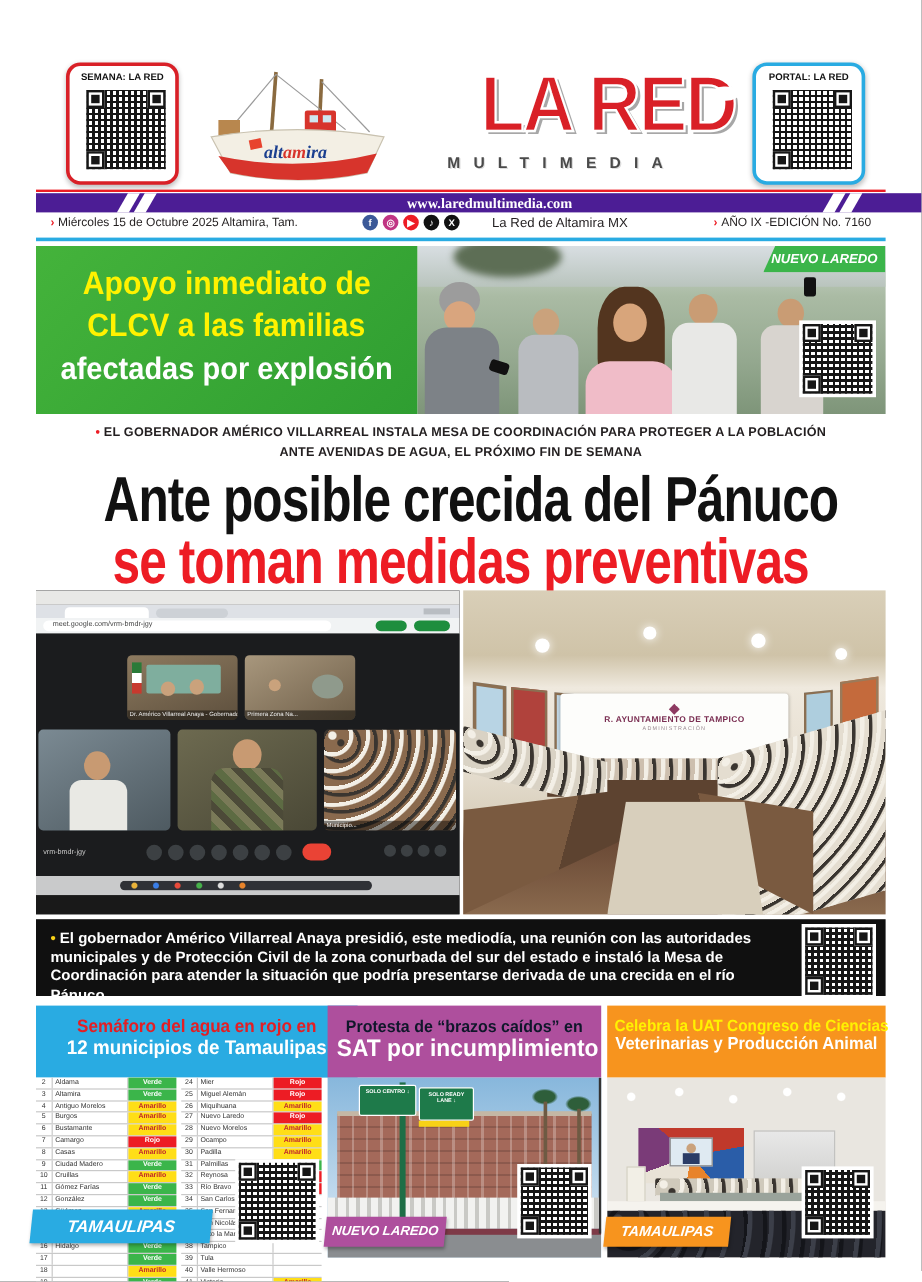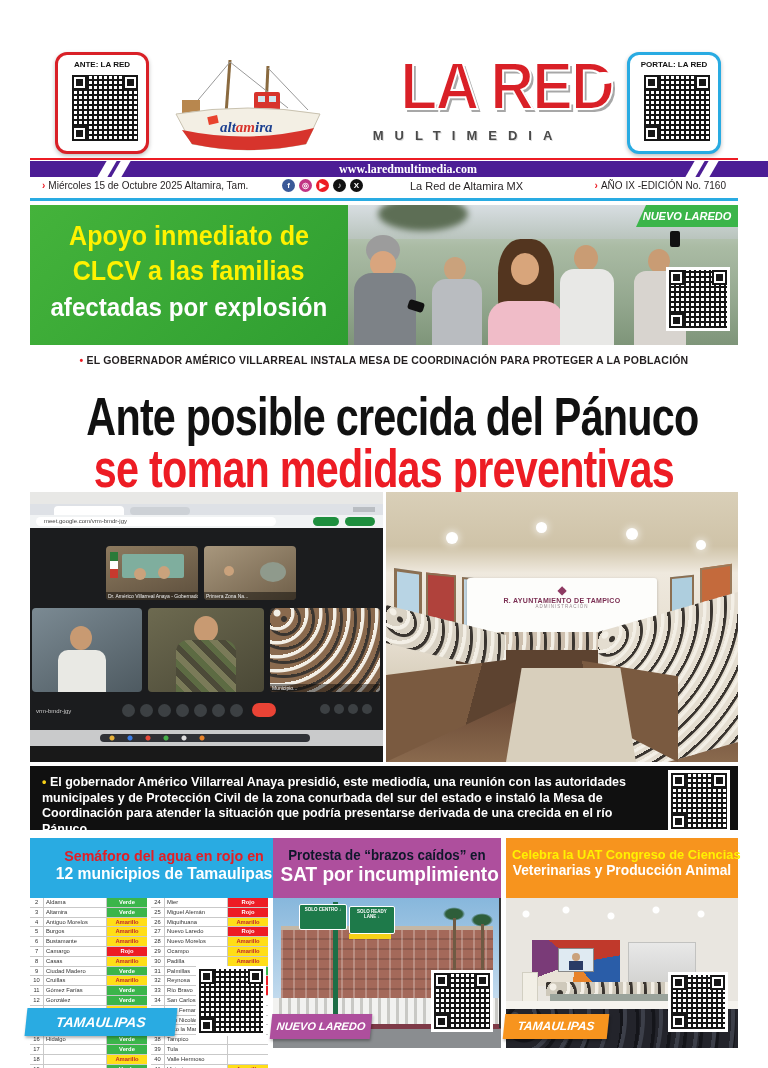--- a/index.html
+++ b/index.html
@@ -101,21 +101,21 @@
   .seat-crowd{background:#23242b;
      background-image:repeating-radial-gradient(circle at 9px 7px,#3c3f49 0 3.5px,transparent 4.5px 18px),
                       repeating-radial-gradient(circle at 18px 14px,#14151a 0 3px,transparent 4px 16px);}
 </style>
 </head>
 <body>
 
 <div class="page">
 
   <div class="qrbadge redb">
-    <div class="lbl">ANTE: LA RED</div>
+    <div class="lbl">SEMANA: LA RED</div>
     <div class="qr" style="left:11px;top:17px;width:66px;height:66px;">
       <div class="pat"></div>
         <i class="tl"></i>
         <i class="tr"></i>
         <i class="bl"></i>
     </div>
   </div>
 
   <svg class="abs" style="left:168px;top:52px;" width="160" height="104" viewBox="0 0 160 104">
     <line x1="62" y1="8" x2="58" y2="62" stroke="#8a6a3f" stroke-width="3"></line>
@@ -153,21 +153,21 @@
       <div class="cut" style="left:86px;"></div>
     <div class="cut" style="right:72px;"></div>
       <div class="cut" style="right:86px;"></div>
     <div class="site">www.laredmultimedia.com</div>
   </div>
 
   <div class="infobar">
     <span class="abs" style="left:12px;top:2px;">
       <span class="chev">›</span><span>Miércoles 15 de Octubre 2025 Altamira, Tam.</span>
     </span>
-    <span class="abs" style="left:250px;top:1px;" id="socials"><span class="soc" style="background: rgb(59, 89, 152);">f</span><span class="soc" style="background: rgb(193, 53, 132);">◎</span><span class="soc" style="background: rgb(237, 28, 36);">▶</span><span class="soc" style="background: rgb(17, 17, 17);">♪</span><span class="soc" style="background: rgb(17, 17, 17);">X</span></span>
+    <span class="abs" style="left:270px;top:1px;" id="socials"><span class="soc" style="background: rgb(59, 89, 152);">f</span><span class="soc" style="background: rgb(193, 53, 132);">◎</span><span class="soc" style="background: rgb(237, 28, 36);">▶</span><span class="soc" style="background: rgb(17, 17, 17);">♪</span><span class="soc" style="background: rgb(17, 17, 17);">X</span></span>
     <span class="abs" style="left:380px;top:2px;font-size:11px;">La Red de Altamira MX</span>
     <span class="abs" style="right:12px;top:2px;">
       <span class="chev">›</span><span>AÑO IX -EDICIÓN No. 7160</span>
     </span>
   </div>
   <div class="rule-blue"></div>
 
   <div class="greenpanel">
     <div class="l gp1" style="margin-top:16px;"><span>Apoyo inmediato de</span></div>
     <div class="l gp2" style="margin-top:4px;"><span>CLCV a las familias</span></div>
@@ -198,20 +198,21 @@
       <div class="pat"></div>
         <i class="tl"></i>
         <i class="tr"></i>
         <i class="bl"></i>
     </div>
   </div>
 
   <div class="kicker" style="top:354px;">
     <span class="chev">•</span><span>EL GOBERNADOR AMÉRICO VILLARREAL INSTALA MESA DE COORDINACIÓN PARA PROTEGER A LA POBLACIÓN</span>
   </div>
+  <div class="kicker" style="top:371px;">ANTE AVENIDAS DE AGUA, EL PRÓXIMO FIN DE SEMANA</div>
 
   <div class="headline" style="top:386px;font-size:53px;color:#111111;">
     <span>Ante posible crecida del Pánuco</span>
   </div>
   <div class="headline" style="top:438px;font-size:53px;color:#ED1C24;">
     <span>se toman medidas preventivas</span>
   </div>
 
   <div class="photo" style="left:30px;width:353px;background:#3a3a3a;">
     <div class="abs" style="left:0;top:0;width:353px;height:12px;background:#e8e8e6;"></div>

